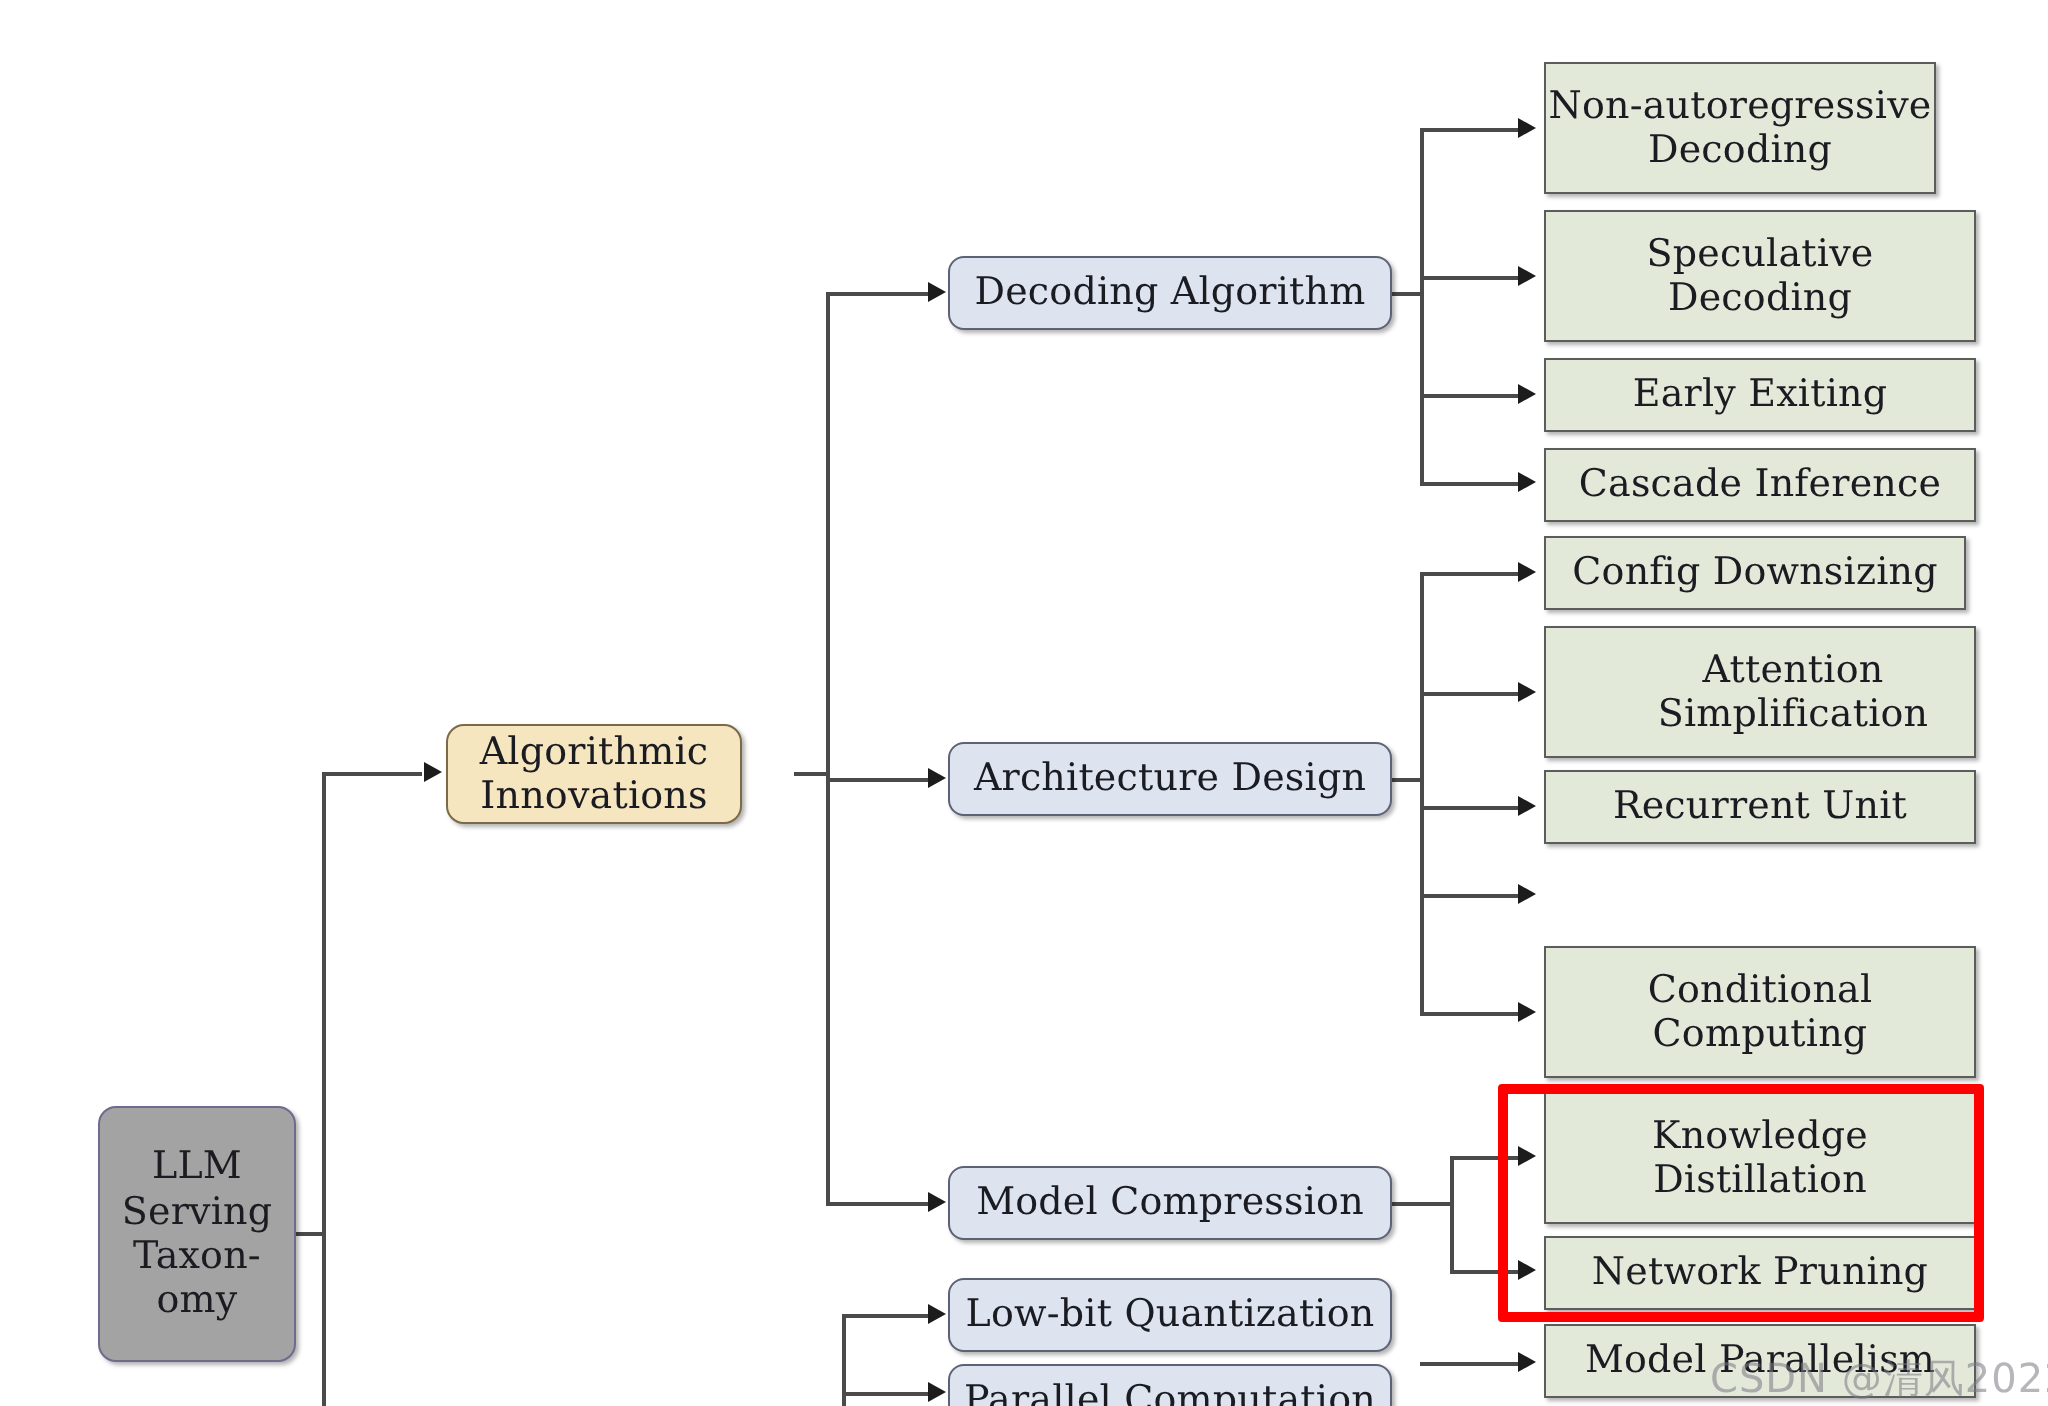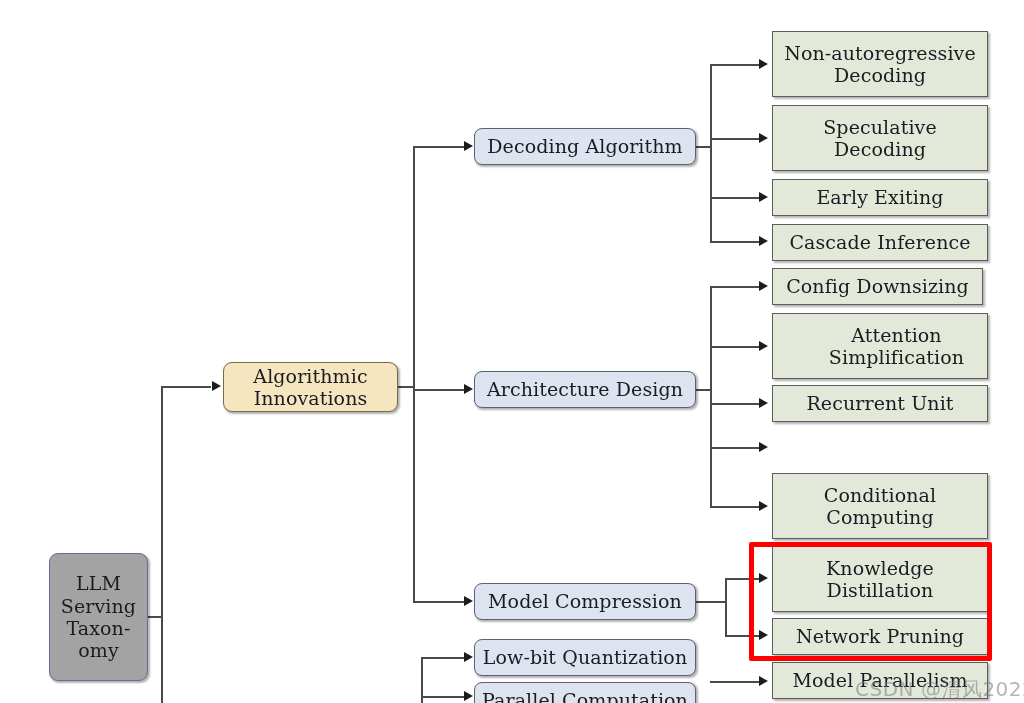--- a/index.html
+++ b/index.html
@@ -162,34 +162,34 @@
   <div class="arrow" style="left:759px; top:630px;"></div>
 
   <div class="edge h" style="left:710px; top:681px; width:50px;"></div>
   <div class="arrow" style="left:759px; top:676px;"></div>
 
   <div class="node root" style="left:49px; top:553px; width:99px; height:128px;">LLM
 Serving
 Taxon-
 omy</div>
 
-  <div class="node cat" style="left:223px; top:362px; width:175px; height:50px;">Algorithmic
+  <div class="node cat" style="left:223px; top:362px; width:148px; height:50px;">Algorithmic
 Innovations</div>
 
   <div class="node sub" style="left:474px; top:128px; width:222px; height:37px;">Decoding Algorithm</div>
 
   <div class="node sub" style="left:474px; top:371px; width:222px; height:37px;">Architecture Design</div>
 
   <div class="node sub" style="left:474px; top:583px; width:222px; height:37px;">Model Compression</div>
 
   <div class="node sub" style="left:474px; top:639px; width:222px; height:37px;">Low-bit Quantization</div>
 
   <div class="node sub" style="left:474px; top:682px; width:222px; height:37px;">Parallel Computation</div>
 
-  <div class="node leaf" style="left:772px; top:31px; width:216px; height:66px;">Non-autoregressive
+  <div class="node leaf" style="left:772px; top:31px; width:196px; height:66px;">Non-autoregressive
 Decoding</div>
 
   <div class="node leaf" style="left:772px; top:105px; width:216px; height:66px;">Speculative
 Decoding</div>
 
   <div class="node leaf" style="left:772px; top:179px; width:216px; height:37px;">Early Exiting</div>
 
   <div class="node leaf" style="left:772px; top:224px; width:216px; height:37px;">Cascade Inference</div>
 
   <div class="node leaf" style="left:772px; top:268px; width:211px; height:37px;">Config Downsizing</div>

